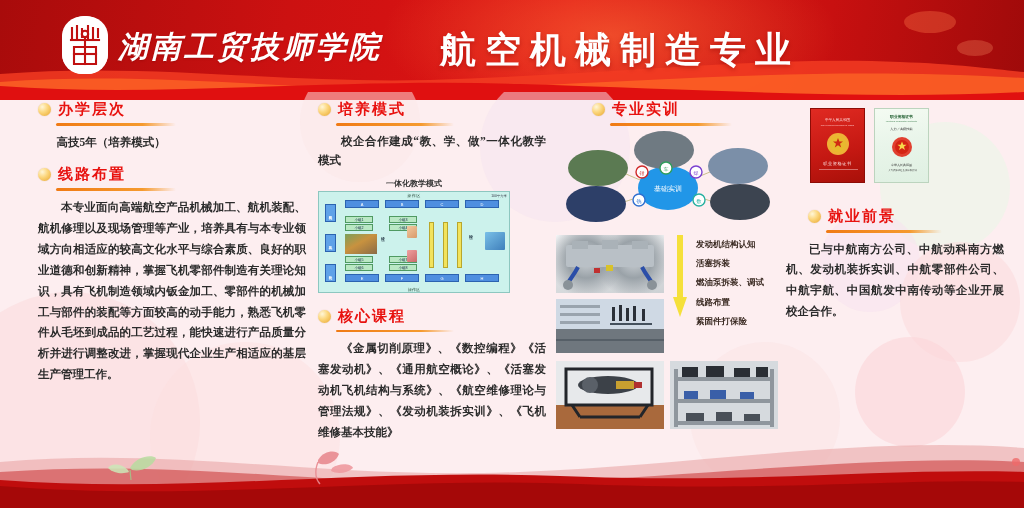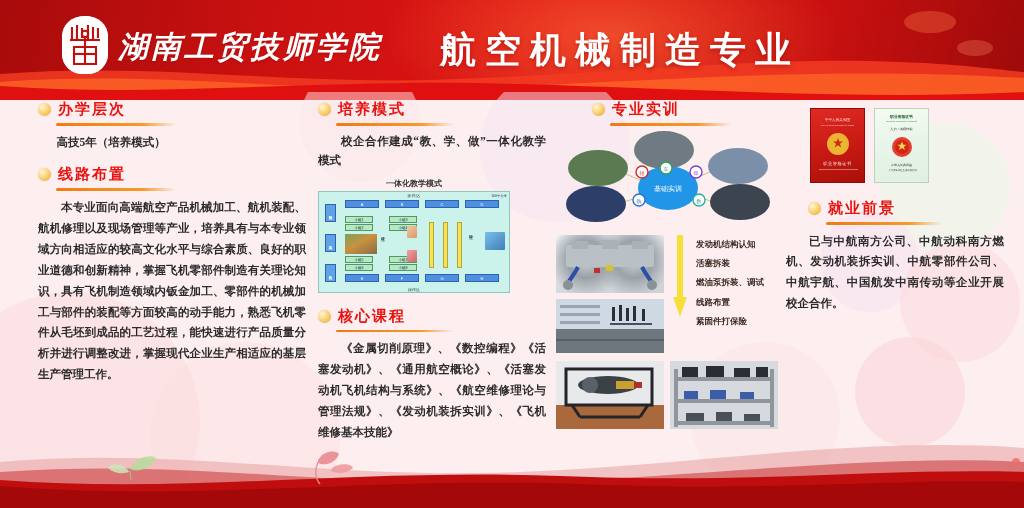--- a/index.html
+++ b/index.html
@@ -587,21 +587,21 @@
           <svg style="position:absolute;top:26px;left:50%;transform:translateX(-50%);" width="24" height="24" viewBox="0 0 24 24">
             <circle cx="12" cy="12" r="10" fill="#e03020" opacity="0.92"></circle>
             <circle cx="12" cy="12" r="7" fill="#d42414"></circle>
             <path d="M12,6.5 L13.3,9.8 L16.6,9.8 L13.9,11.8 L15,15.1 L12,13.1 L9,15.1 L10.1,11.8 L7.4,9.8 L10.7,9.8 Z" fill="#f7d84a"></path>
           </svg>
           <div style="position:absolute;top:54px;left:0;width:100%;text-align:center;font-size:3px;color:#222;">中华人民共和国</div>
           <div style="position:absolute;top:60px;left:2px;width:51px;text-align:center;font-size:2.4px;color:#333;line-height:1.4;">人力资源和社会保障部监制</div>
         </div>
       </div>
 
-      <div class="sec" style="margin-top:16px;">
+      <div class="sec" style="margin-top:24px;">
         <div class="sec-head" style="padding-left:22px;">
           <span class="sec-dot"></span>
           <span class="sec-title">就业前景</span>
         </div>
         <div class="sec-rule rule-w4" style="margin-left:40px;"></div>
         <div class="para">已与中航南方公司、中航动科南方燃机、发动机装拆实训、中航零部件公司、中航宇航、中国航发中南传动等企业开展校企合作。</div>
       </div>
 
     </div>
 

